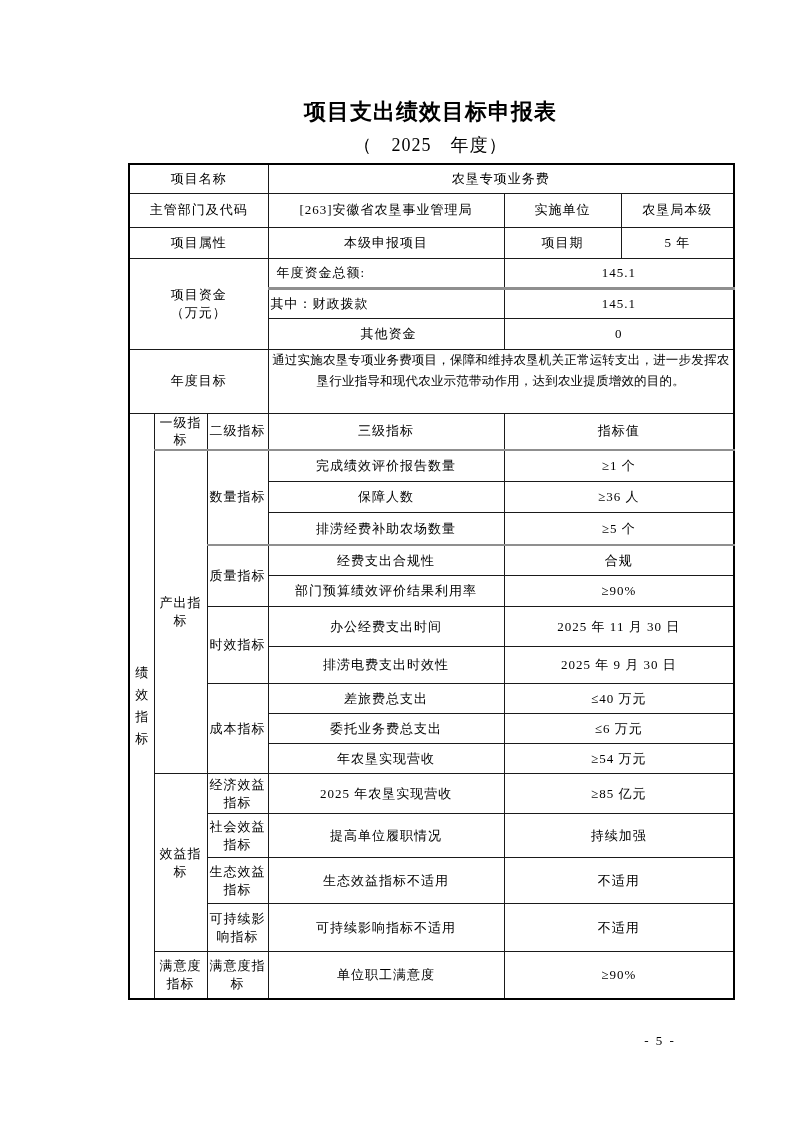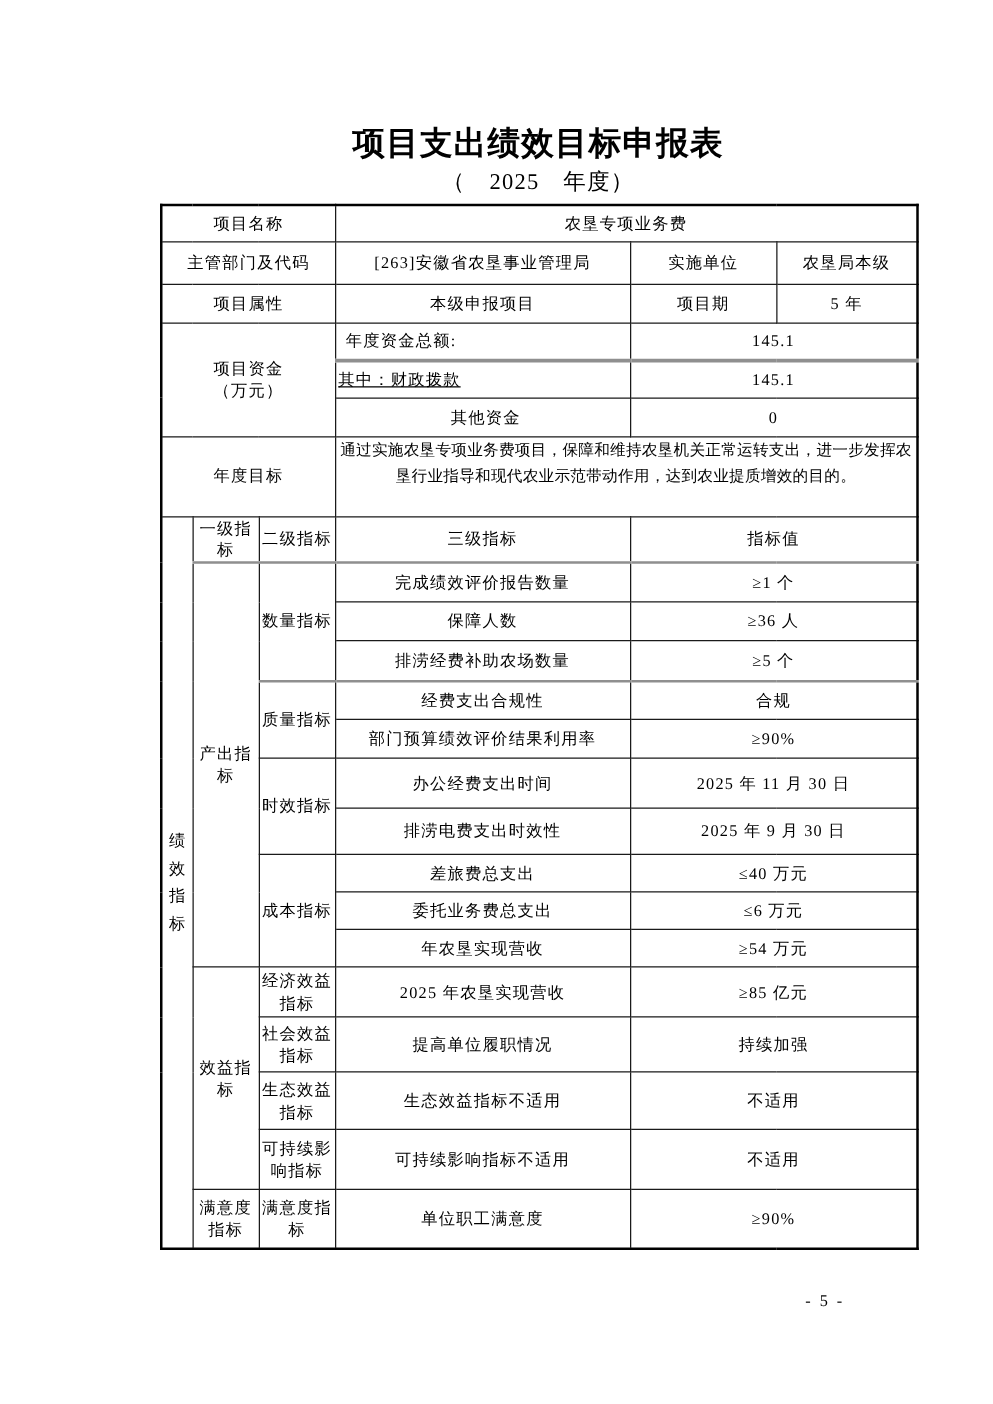--- a/index.html
+++ b/index.html
@@ -2,21 +2,21 @@
 <html><head>
 <meta charset="utf-8">
 <style>
   html,body{margin:0;padding:0;}
   body{
     width:794px;height:1123px;background:#ffffff;overflow:hidden;position:relative;
     font-family:"Liberation Serif","DejaVu Serif",serif;color:#000;
   }
   .doc-title{
     position:absolute;left:128px;top:97px;width:605px;
-    text-align:center;font-size:26px;font-weight:bold;letter-spacing:1px;
+    text-align:center;font-size:22px;font-weight:bold;letter-spacing:1px;
   }
   .doc-subtitle{
     position:absolute;left:128px;top:133px;width:605px;
     text-align:center;font-size:18px;letter-spacing:1px;
   }
   table.main{
     position:absolute;left:128px;top:163px;
     border-collapse:collapse;table-layout:fixed;
     border:2px solid #000;
   }
@@ -25,21 +25,21 @@
   td{
     border:1px solid #1a1a1a;
     font-size:13px;letter-spacing:1px;line-height:1.35;
     text-align:center;vertical-align:middle;
     padding:0 2px;overflow:hidden;
   }
   td.narrow2{padding:0 1px;}
   td.fund-label{white-space:pre-line;}
   td.fund-row-label{text-align:left;letter-spacing:1px;}
   td.pad8{padding-left:8px;}
-  td.pad22{text-decoration:underline;}
+  td.pad22{}
   td.pad64{padding-left:92px;}
   td.goal-cell{
     text-align:center;vertical-align:top;
     font-size:12.5px;letter-spacing:0.2px;line-height:21px;
     padding:0 3px;
   }
   td.perf-vert{
     padding:0 5px;word-break:break-all;line-height:22px;letter-spacing:0;margin-top:24px;
   }
   

